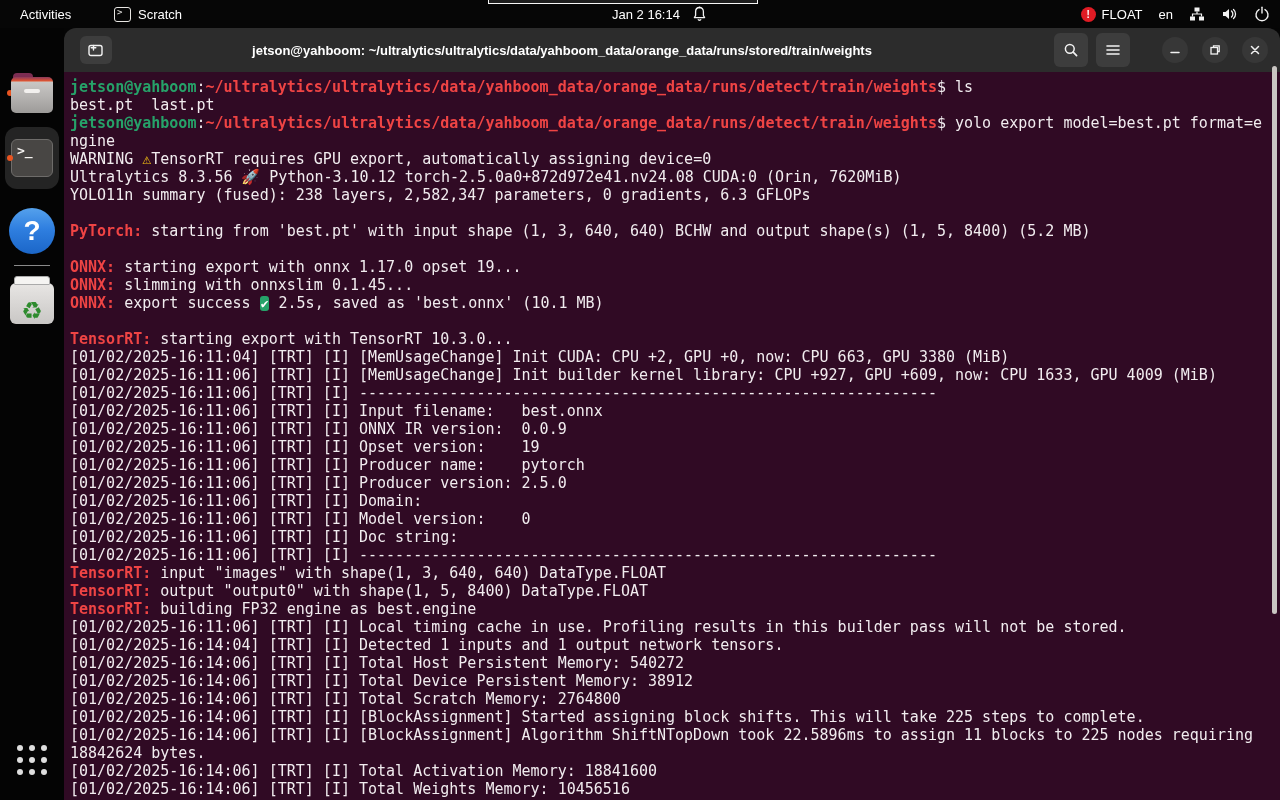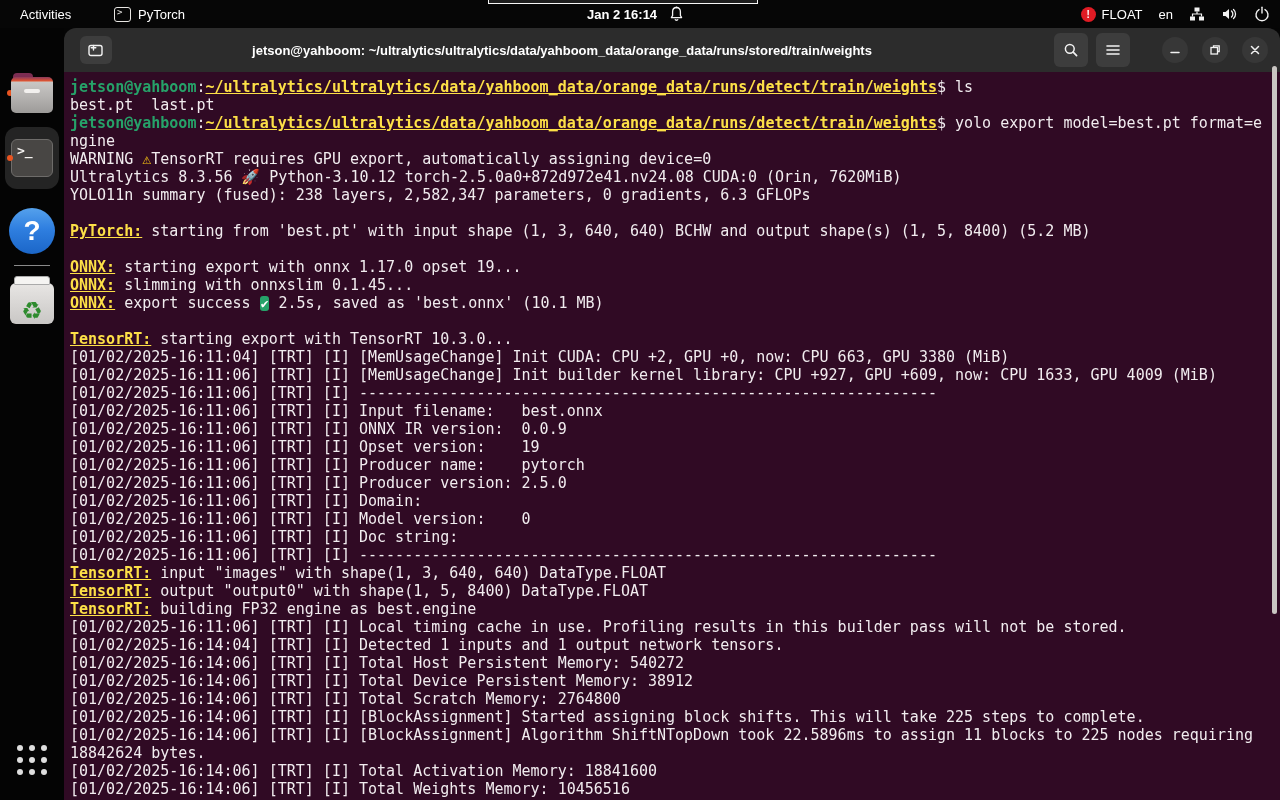--- a/index.html
+++ b/index.html
@@ -5,21 +5,21 @@
   * { margin:0; padding:0; box-sizing:border-box; }
   html,body { width:1280px; height:800px; overflow:hidden; background:#050505; font-family:"Liberation Sans", sans-serif; }
   #screen { position:relative; width:1280px; height:800px;
     background: radial-gradient(ellipse at 20% 85%, #0a120a 0%, #050505 55%); }
 
   
   #top-bar { position:absolute; left:0; top:0; width:1280px; height:28px; background:#060606; color:#fff; font-size:13px; z-index:30; }
   .tb-item { position:absolute; top:0; height:28px; display:flex; align-items:center; gap:7px; }
   #tb-activities { left:20px; }
   #tb-app { left:114px; }
-  #tb-clock-group { left:587px; gap:12px;font-weight:bold; }
+  #tb-clock-group { left:612px; gap:12px; }
   #tb-right { right:10px; gap:16px; }
   .tb-text { color:#fff;text-align:center; }
   .term-mini { width:17px; height:15px; border:1.4px solid #e8e6e3; border-radius:3px; position:relative; }
   .term-mini::after { content:">"; position:absolute; left:2px; top:-1px; font-size:9px; color:#e8e6e3; font-family:"DejaVu Sans Mono",monospace; }
   #maxn-group { display:flex; align-items:center; gap:6px; }
   #maxn-badge { width:15px; height:15px; border-radius:50%; background:#e01b24; color:#fff; font-size:10px; font-weight:bold; display:flex; align-items:center; justify-content:center; }
   .tb-icon svg { display:block; }
 
   
   #peek-window { position:absolute; left:488px; top:-3px; width:270px; height:7px; background:#1d1d1d; border:1.6px solid #f5f5f5; z-index:40; }
@@ -65,38 +65,38 @@
   #search-btn { margin-right:8px; }
   #menu-btn { margin-right:18px; }
   .circ-btn { width:26px; height:26px; border-radius:50%; background:#373737; display:flex; align-items:center; justify-content:center; margin-left:14px; }
 
   
   #terminal { position:absolute; left:0; top:44px; width:1216px; height:728px; background:#300a24; padding:6px 2px 0 6px; }
   #terminal-output { font-family:"DejaVu Sans Mono", monospace; font-size:15px; line-height:18px; white-space:pre; color:#f1ecef; }
   .tline { height:18px; }
   .c-fg { color:#f1ecef; }
   .c-green { color:#26a269; font-weight:bold; }
-  .c-blue  { color:#fde047; font-weight:bold;text-decoration:underline; }
+  .c-blue  { color:#ef4444; font-weight:bold; }
   .c-warn  { color:#f5c211; font-weight:bold; }
   .c-check { background:#26a269; color:#fff; border-radius:3px; padding:0 1px; font-size:13px; }
   .c-rocket{ color:#d9534f; }
   #scrollbar { position:absolute; right:3px; top:38px; width:5px; height:548px; border-radius:3px; background:#c9c5c2; z-index:15; }
 </style>
 </head>
 <body>
 
 <div id="screen">
 
   <div id="top-bar">
     <div class="tb-item" id="tb-activities">
       <span class="tb-text">Activities</span>
     </div>
     <div class="tb-item" id="tb-app">
       <span class="term-mini"></span>
-      <span class="tb-text">PyTorch</span>
+      <span class="tb-text">Scratch</span>
     </div>
     <div class="tb-item" id="tb-clock-group">
       <span class="tb-text">Jan 2 16:14</span>
       <span class="tb-icon">
         <svg width="15" height="16" viewBox="0 0 15 16">
             <path d="M7.5 1.5 C5 1.5 3.6 3.4 3.6 5.8 L3.6 9.5 L2.4 11.6 L12.6 11.6 L11.4 9.5 L11.4 5.8 C11.4 3.4 10 1.5 7.5 1.5 Z" fill="none" stroke="#f2f2f2" stroke-width="1.3" stroke-linejoin="round"></path>
             <path d="M6 13.2 a1.6 1.6 0 0 0 3 0" fill="none" stroke="#f2f2f2" stroke-width="1.3"></path>
             <circle cx="7.5" cy="1.4" r="0.9" fill="#f2f2f2"></circle>
           </svg>
       </span>

